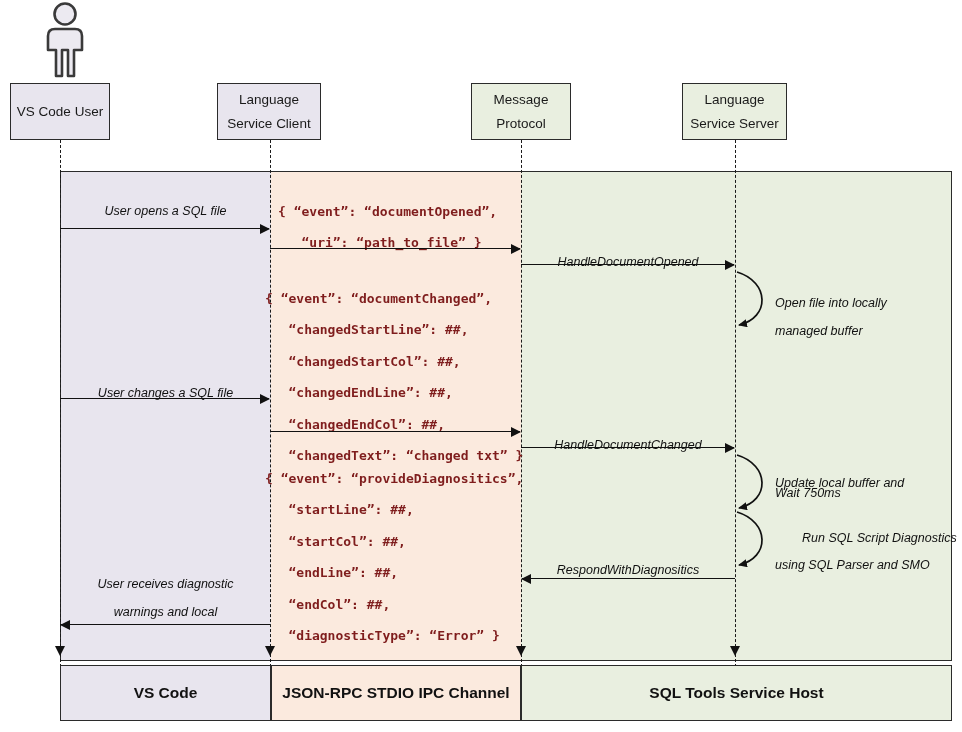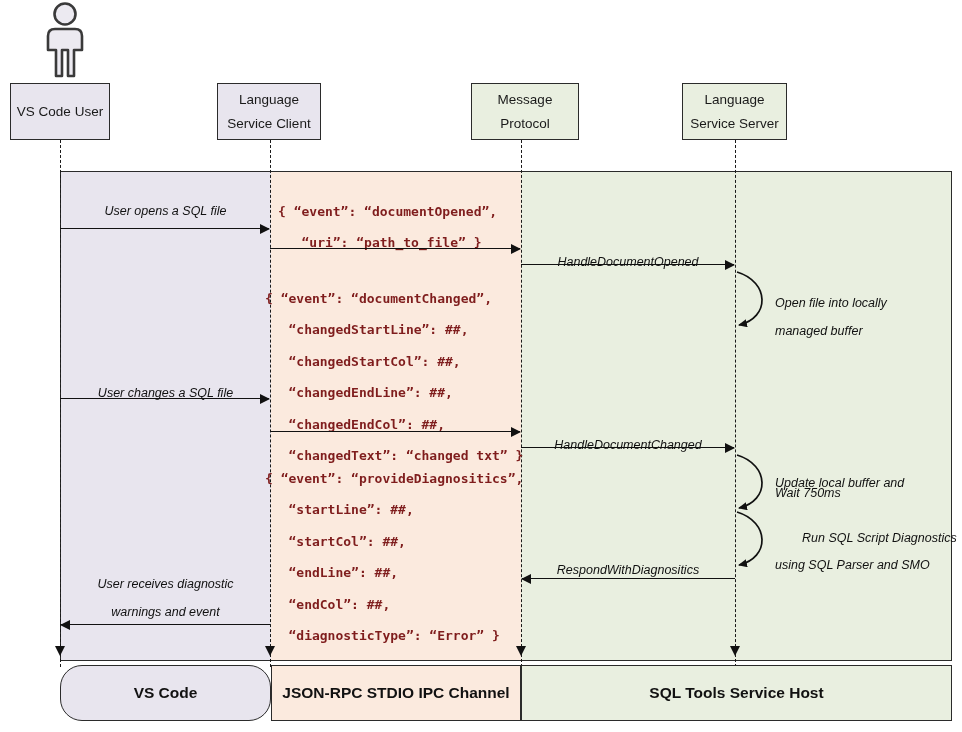--- a/index.html
+++ b/index.html
@@ -53,21 +53,21 @@
 
   <div class="box" style="left:10px;top:83px;width:100px;height:57px;background:#e8e5ee;">
     <span>VS Code User</span>
   </div>
 
   <div class="box" style="left:217px;top:83px;width:104px;height:57px;background:#e8e5ee;">
     <span>Language</span>
     <span>Service Client</span>
   </div>
 
-  <div class="box" style="left:471px;top:83px;width:108px;height:57px;background:#e9efe0;">
+  <div class="box" style="left:471px;top:83px;width:100px;height:57px;background:#e9efe0;">
     <span>Message</span>
     <span>Protocol</span>
   </div>
 
   <div class="box" style="left:682px;top:83px;width:105px;height:57px;background:#e9efe0;">
     <span>Language</span>
     <span>Service Server</span>
   </div>
 
   <div class="lifeline" style="left:60px;top:140px;height:527px;"></div>
@@ -104,21 +104,21 @@
    “startLine”: ##,
    “startCol”: ##,
    “endLine”: ##,
    “endCol”: ##,
    “diagnosticType”: “Error” }</div>
 
   <div class="msg-label" style="left:521px;top:558px;width:214px;">RespondWithDiagnositics</div>
   <div class="arrow l" style="left:522px;top:578px;width:213px;"></div>
 
   <div class="msg-label" style="left:60px;top:572px;width:211px;">User receives diagnostic</div>
-  <div class="msg-label" style="left:60px;top:600px;width:211px;">warnings and event</div>
+  <div class="msg-label" style="left:60px;top:600px;width:211px;">warnings and local</div>
   <div class="arrow l" style="left:61px;top:624px;width:209px;"></div>
 
   <svg class="svgover">
     <defs>
       <marker id="ah" markerWidth="10" markerHeight="10" refX="8" refY="4" orient="auto" markerUnits="userSpaceOnUse">
         <path d="M0,0 L9,4 L0,8 z" fill="#111"></path>
       </marker>
     </defs>
     <path d="M737,272 C770,282 770,318 739,325" fill="none" stroke="#111" stroke-width="1.7" marker-end="url(#ah)"></path>
     <path d="M737,455 C770,465 770,501 739,508" fill="none" stroke="#111" stroke-width="1.7" marker-end="url(#ah)"></path>
@@ -134,21 +134,21 @@
   <div class="msg-label" style="left:775px;top:526px;text-align:left;margin-left:27px;">Run SQL Script Diagnostics</div>
   <div class="msg-label" style="left:775px;top:553px;text-align:left;">using SQL Parser and SMO</div>
 
   <svg class="svgover">
     <path d="M60,656 L55,646 L65,646 z" fill="#111"></path>
     <path d="M270,656 L265,646 L275,646 z" fill="#111"></path>
     <path d="M521,656 L516,646 L526,646 z" fill="#111"></path>
     <path d="M735,656 L730,646 L740,646 z" fill="#111"></path>
   </svg>
 
-  <div class="footer" style="left:60px;top:665px;width:211px;height:56px;background:#e8e5ee;border-radius:22px;">
+  <div class="footer" style="left:60px;top:665px;width:211px;height:56px;background:#e8e5ee;">
     <span>VS Code</span>
   </div>
   <div class="footer" style="left:521px;top:665px;width:431px;height:56px;background:#e9efe0;">
     <span>SQL Tools Service Host</span>
   </div>
   <div class="footer" style="left:271px;top:665px;width:250px;height:56px;background:#fbeade;">
     <span>JSON-RPC STDIO IPC Channel</span>
   </div>
 
 </div>

